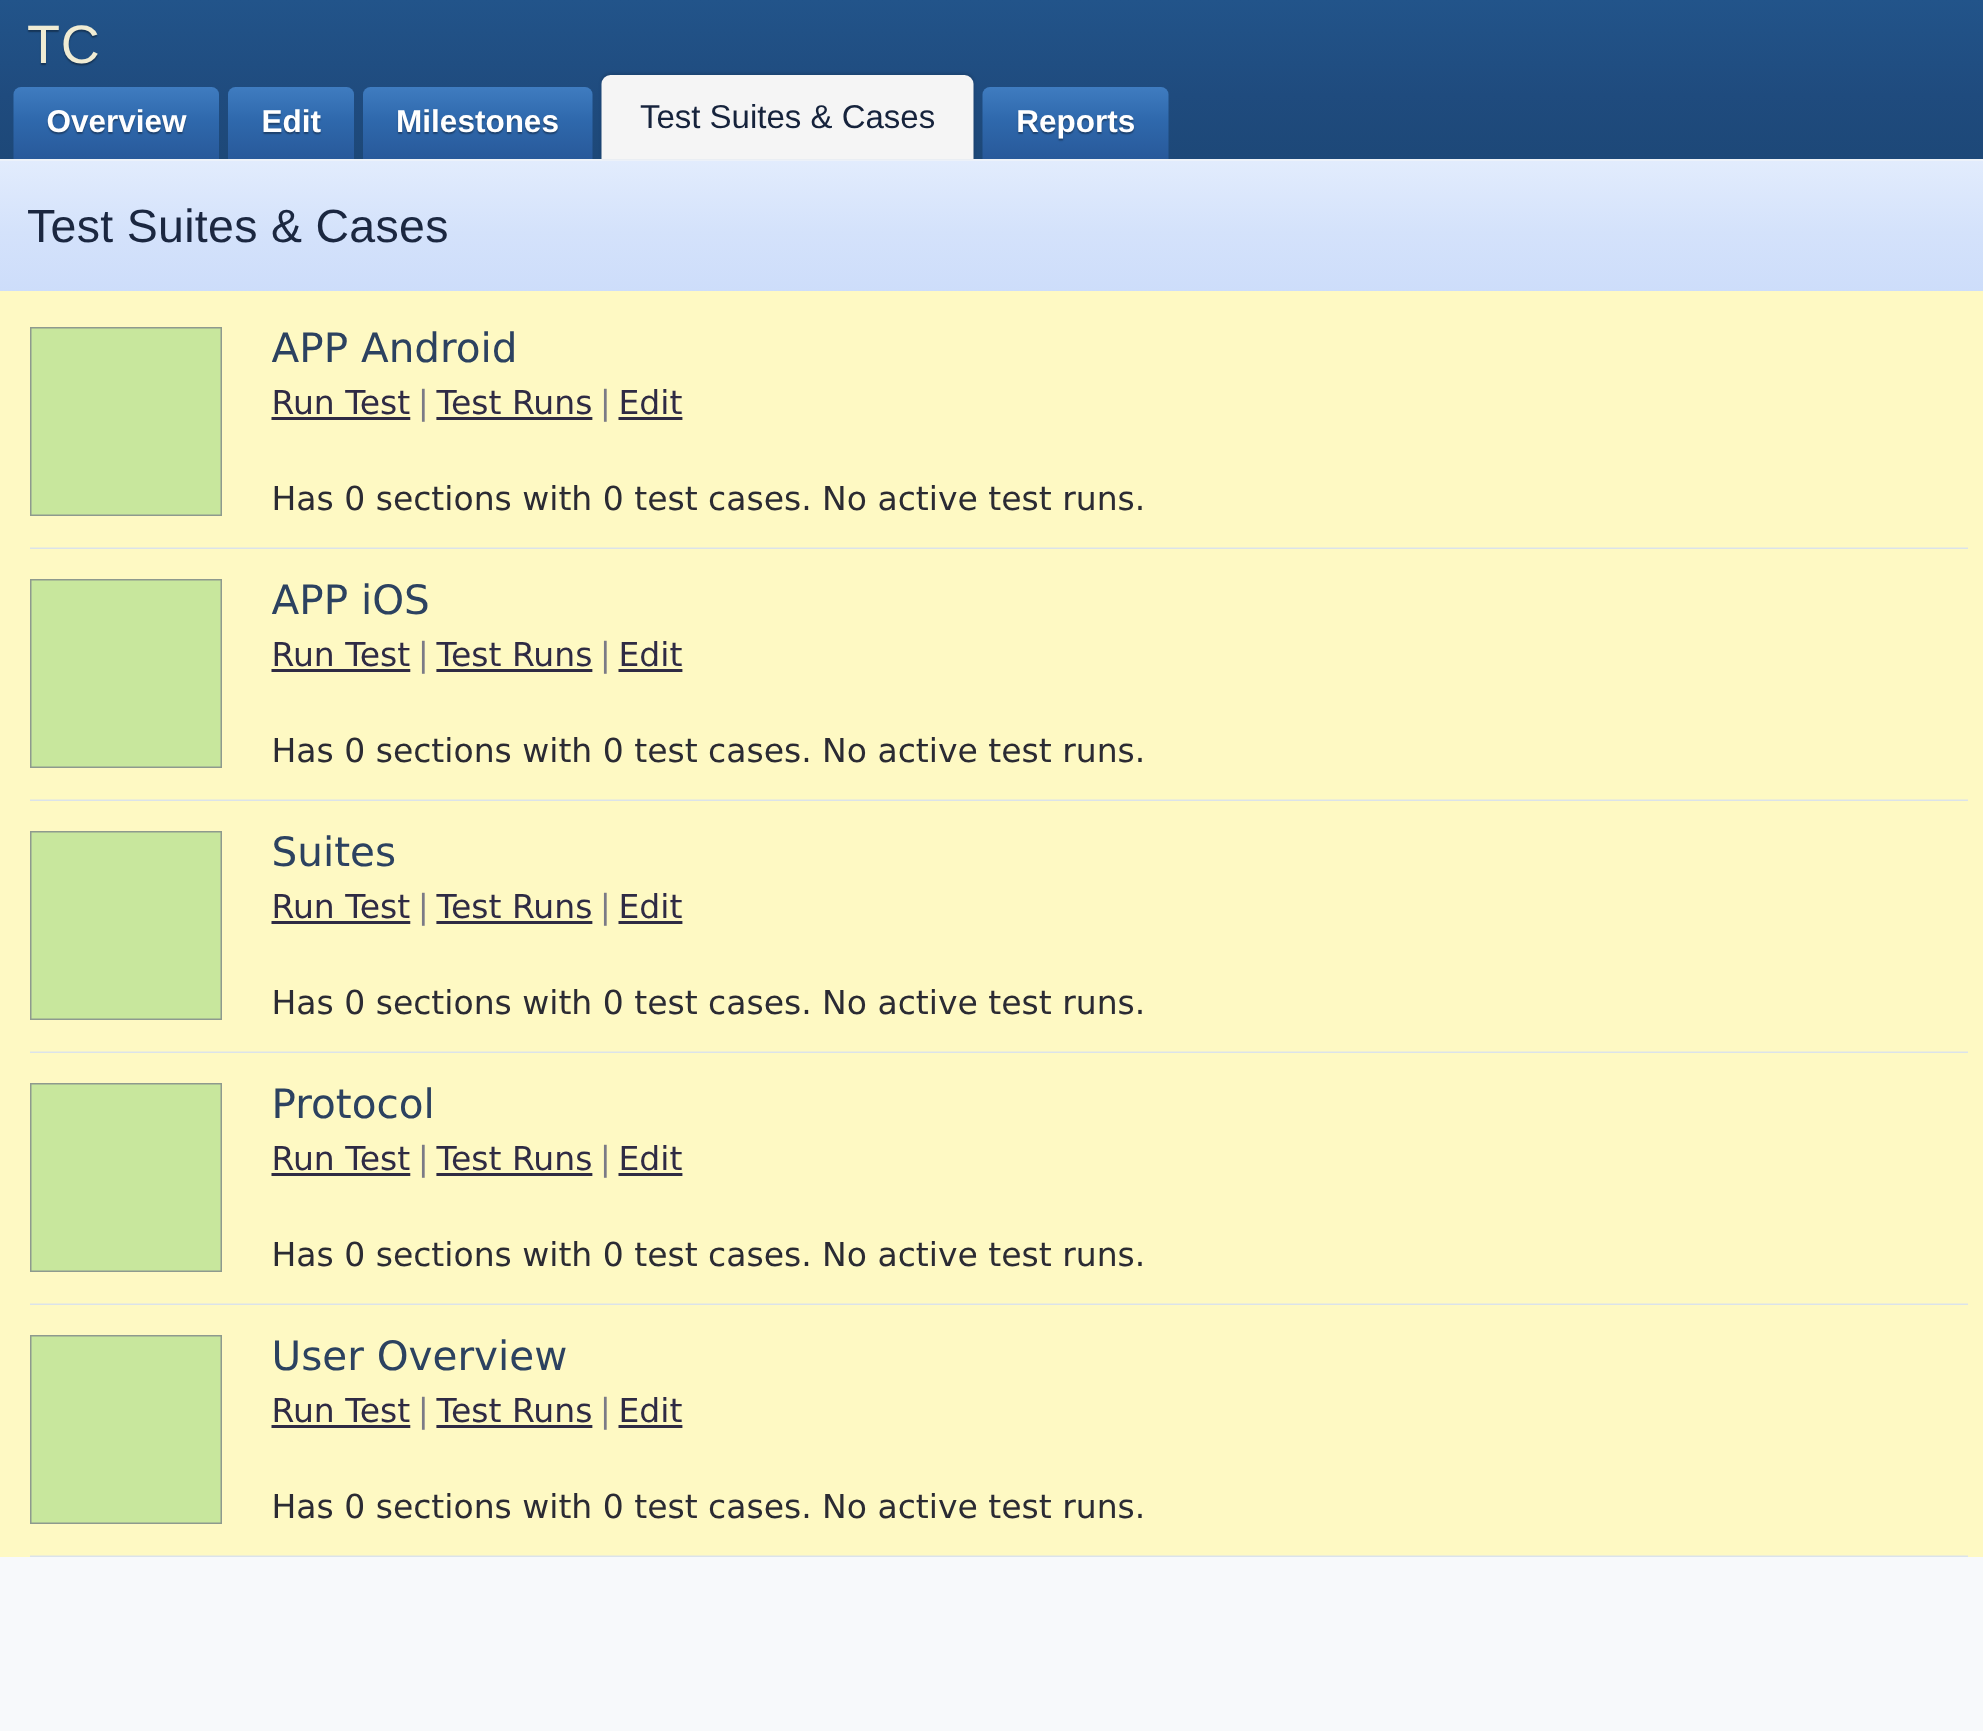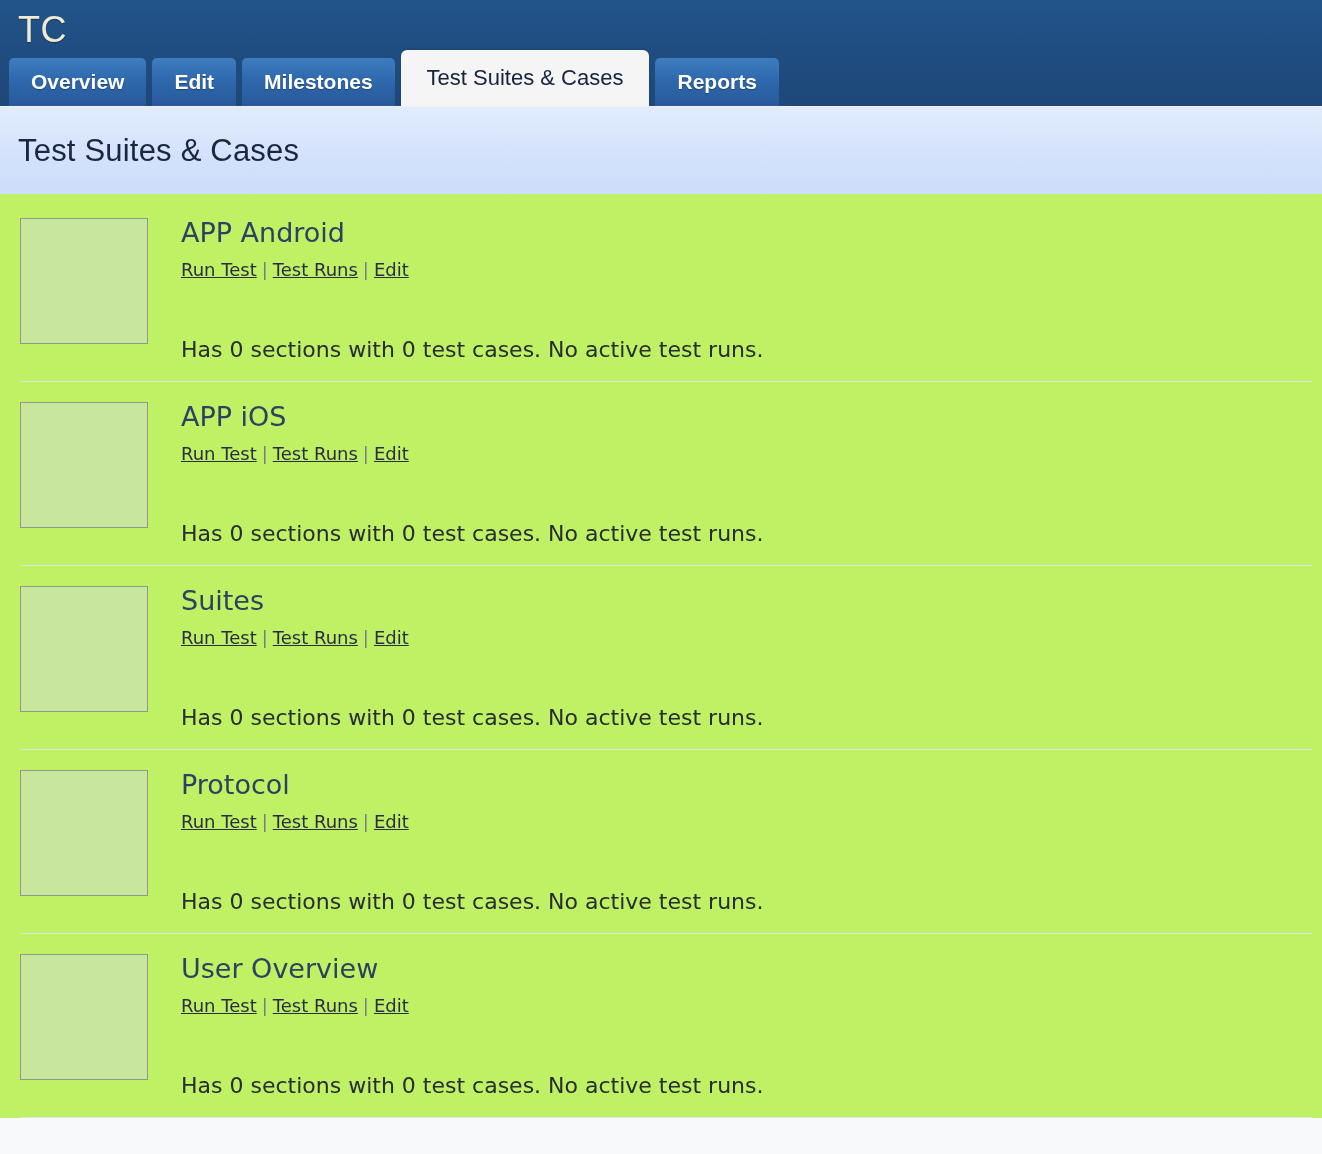--- a/index.html
+++ b/index.html
@@ -96,21 +96,21 @@
   }
   #page-title {
     font-family: "Liberation Sans", sans-serif;
     font-size: 31px;
     color: #1b2740;
     letter-spacing: 0.2px;
   }
 
   
   #suite-list {
-    background: #bef264;
+    background: #fef9c3;
     padding-top: 4px;
   }
   .suite-row {
     display: flex;
     align-items: flex-start;
     padding: 18px 0 16px 0;
     margin: 0 10px 0 20px;
     border-bottom: 1px solid #dbe3ea;
     box-sizing: border-box;
     min-height: 162px;
@@ -136,36 +136,36 @@
   }
   .suite-name {
     font-size: 27px;
     color: #2c4260;
     line-height: 34px;
     margin-bottom: 5px;
     font-family: "DejaVu Sans", sans-serif;
     cursor: pointer;
   }
   .suite-links {
-    font-size: 18px;
+    font-size: 22px;
     line-height: 30px;
     color: #3b3348;
     white-space: nowrap;
   }
   .suite-links a {
     color: #2f2b44;
     text-decoration: underline;
     cursor: pointer;
   }
   .link-sep {
     color: #7b7b86;
     padding: 0 5px;
   }
   .suite-meta {
-    margin-top: 50px;
+    margin-top: 34px;
     font-size: 22px;
     color: #2b2b33;
     line-height: 30px;
   }
 </style>
 </head>
 <body>
 
 <div id="app-header">
   <div id="brand">TC</div>

